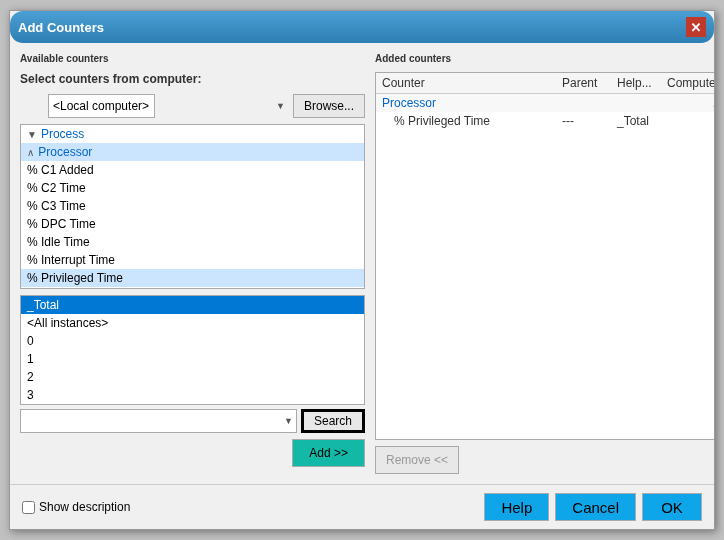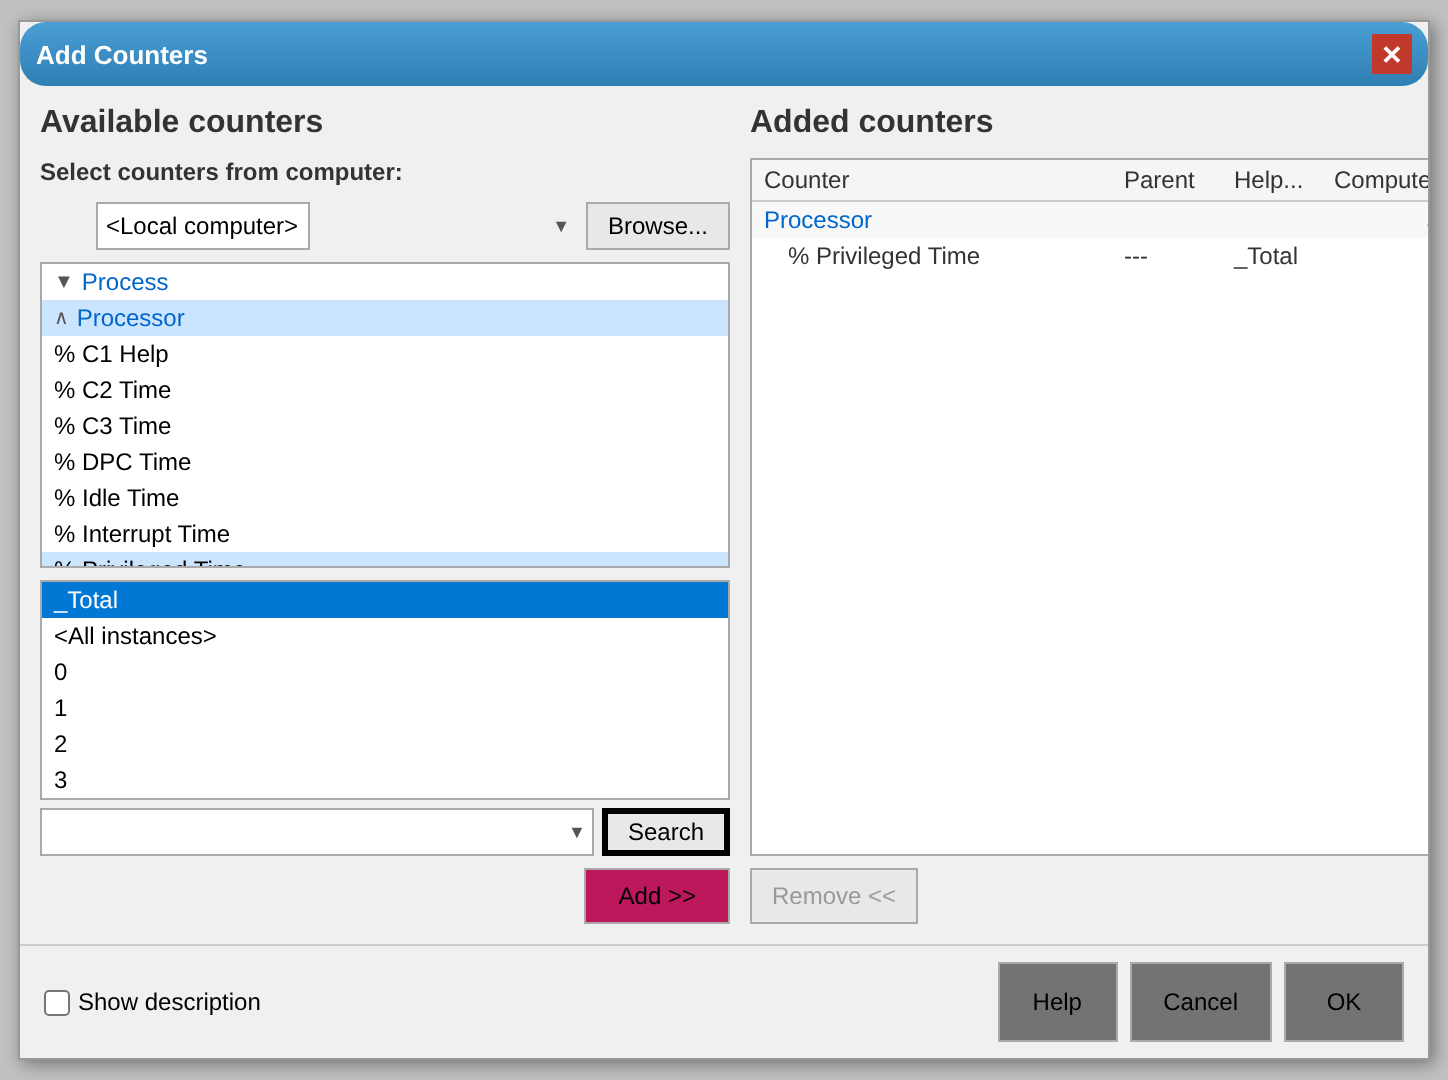--- a/index.html
+++ b/index.html
@@ -60,21 +60,21 @@
       flex-direction: column;
       gap: 6px;
     }
     .right-panel {
       flex: 1;
       display: flex;
       flex-direction: column;
       gap: 6px;
     }
     .panel-title {
-      font-size: 16px;
+      font-size: 10px;
       font-weight: 600;
       color: #333;
       margin-bottom: 2px;
     }
     .label {
       font-size: 12px;
       color: #333;
       margin-bottom: 2px;
       font-weight: bold;
     }
@@ -196,21 +196,21 @@
       height: 24px;
       padding: 0 10px;
       background: #e8e8e8;
       border: 3px solid #000000;
       cursor: pointer;
       font-size: 12px;
     }
     .add-btn {
       height: 28px;
       padding: 0 16px;
-      background: #be185d;
+      background: #14b8a6;
       border: 1px solid #aaa;
       cursor: pointer;
       font-size: 12px;
       align-self: flex-end;
     }
     .added-counters-table {
       border: 1px solid #aaa;
       background: white;
       flex: 1;
       overflow-y: auto;
@@ -266,26 +266,26 @@
     .show-description {
       display: flex;
       align-items: center;
       gap: 4px;
     }
     .footer-buttons {
       display: flex;
       gap: 6px;
     }
     .footer-btn {
-      height: 40px;
+      height: 28px;
       padding: 0 16px;
-      background: #737373;
-      border: 1px solid #aaa;
-      cursor: pointer;
-      font-size: 12px;
+      background: #0ea5e9;
+      border: 1px solid #aaa;
+      cursor: pointer;
+      font-size: 15px;
       min-width: 60px;
     }
     
     .counters-list::-webkit-scrollbar,
     .instances-list::-webkit-scrollbar,
     .added-counters-table::-webkit-scrollbar {
       width: 14px;
     }
     .counters-list::-webkit-scrollbar-track,
     .instances-list::-webkit-scrollbar-track,
@@ -329,21 +329,21 @@
       <div class="counters-list">
         <div class="counters-list-item blue">
           <span class="collapse-icon">▼</span>
           <span>Process</span>
         </div>
         <div class="counters-list-item blue selected">
           <span class="collapse-icon">∧</span>
           <span>Processor</span>
         </div>
         <div class="counters-list-item">
-          <span>% C1 Help</span>
+          <span>% C1 Added</span>
         </div>
         <div class="counters-list-item">
           <span>% C2 Time</span>
         </div>
         <div class="counters-list-item">
           <span>% C3 Time</span>
         </div>
         <div class="counters-list-item">
           <span>% DPC Time</span>
         </div>

